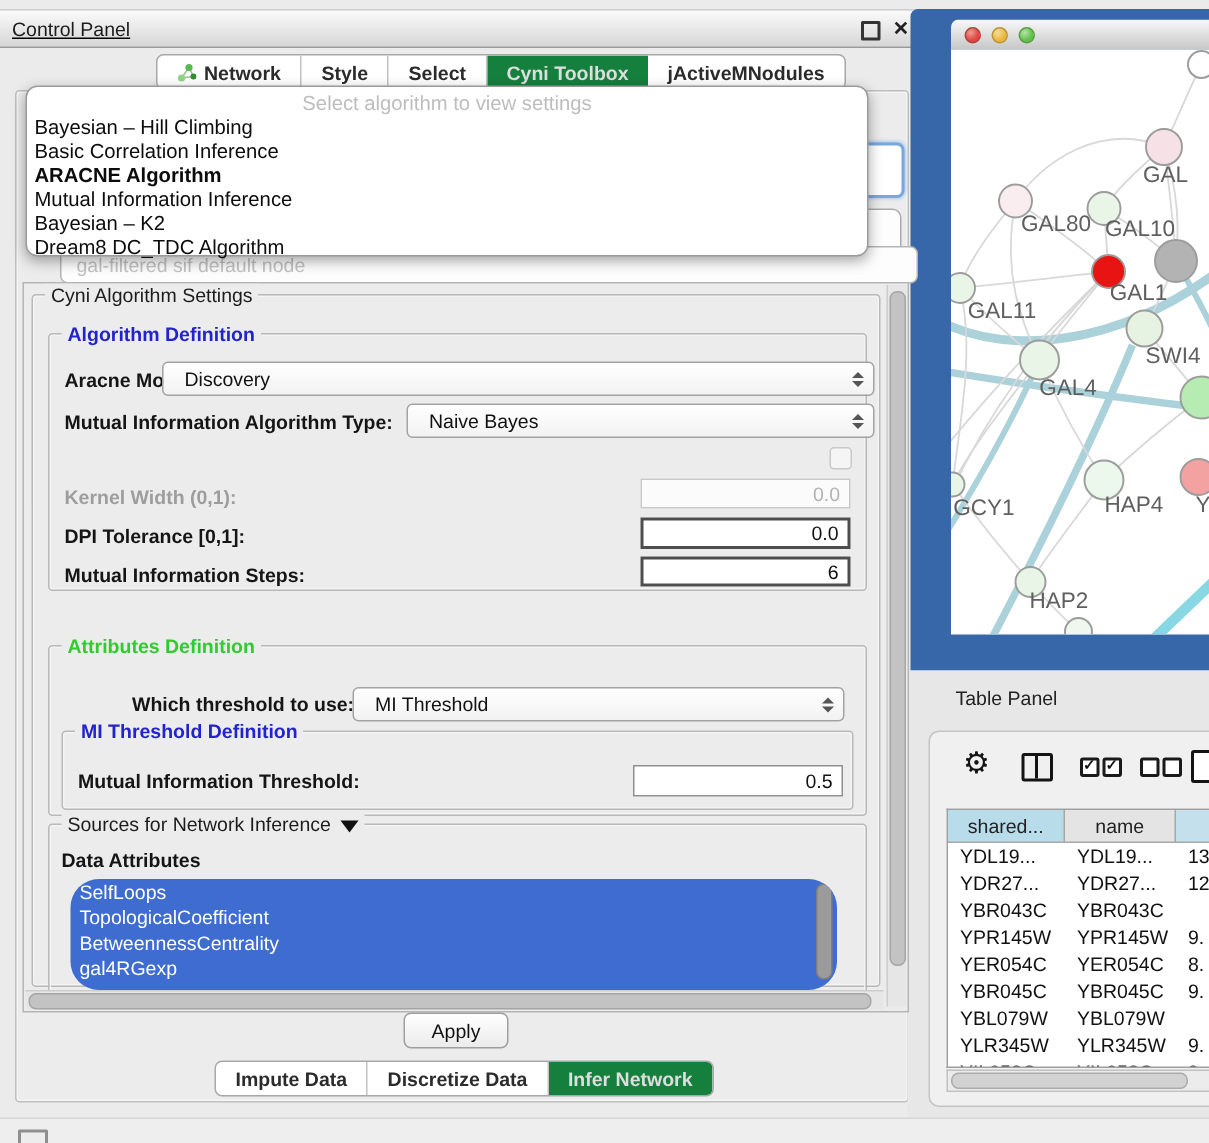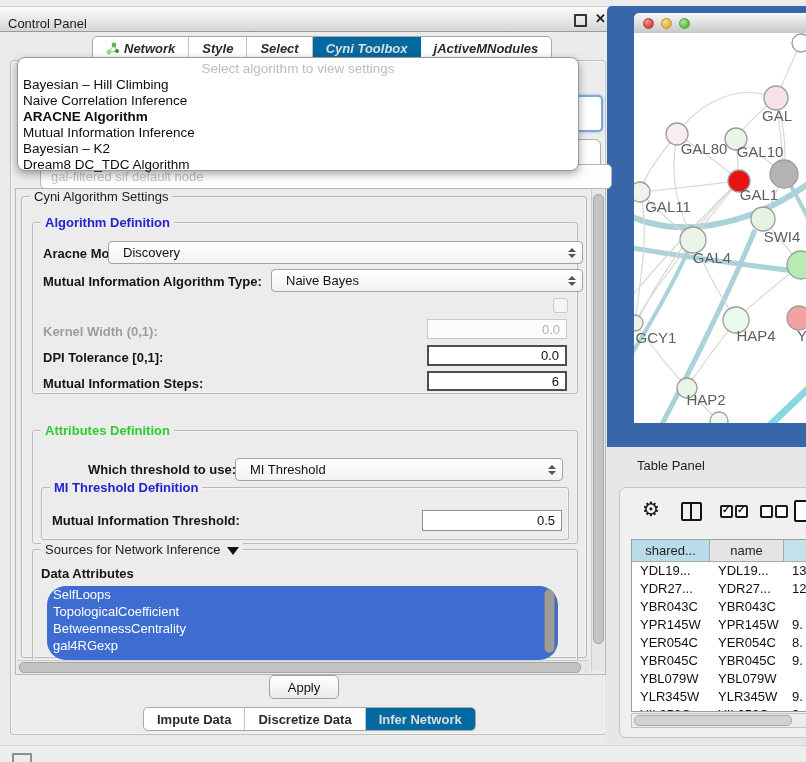--- a/index.html
+++ b/index.html
@@ -2,30 +2,30 @@
 <html><head>
 <meta charset="utf-8">
 <style>
   html,body{margin:0;padding:0;}
   body{width:806px;height:762px;overflow:hidden;font-family:"Liberation Sans",sans-serif;}
   .screen{position:relative;width:806px;height:762px;background:#ebebeb;overflow:hidden;}
 
   
   .cp-titlebar{position:absolute;left:0;top:6px;width:613px;height:24px;
     background:linear-gradient(#fbfbfb,#d6d6d6);border-top:1px solid #cfcfcf;border-bottom:1px solid #9a9a9a;
-    display:flex;align-items:flex-end;}
+    display:flex;align-items:center;text-decoration:underline;}
   .cp-title{font-size:13px;color:#1c1c1c;margin-left:8px;}
   .win-float{position:absolute;right:26px;top:7px;width:9px;height:9px;border:2px solid #333;border-radius:1px;}
   .win-close{position:absolute;right:7px;top:4px;font-size:13px;font-weight:bold;color:#222;}
 
   
   .tabbar{position:absolute;display:flex;height:22px;border:1px solid #a8a8a8;border-radius:5px;background:#fff;overflow:hidden;}
   .tab{display:flex;align-items:center;gap:5px;padding:0 13px;font-size:13px;font-weight:600;color:#2b2b2b;border-right:1px solid #c3c3c3;}
   .tab:last-child{border-right:none;}
-  .tab.selected{background:#0369a1;color:#dedede;border-right:none;}
+  .tab.selected{background:#15803d;color:#dedede;border-right:none;}
 
   
   .content-panel{position:absolute;left:10px;top:60px;width:594px;height:673px;
     background:#ececec;border:1px solid #c0c0c0;border-radius:3px;box-shadow:inset 0 0 0 1px #f5f5f5;}
 
   
   .combo-sliver{position:absolute;background:#fff;border:2px solid #79a7de;border-radius:5px;box-shadow:0 0 3px #8db8e8;z-index:5;}
   .plain-sliver{position:absolute;background:#fdfdfd;border:1px solid #ababab;border-radius:6px;z-index:5;}
   .ghost-combo{position:absolute;background:#fdfdfd;border:1px solid #b5b5b5;border-radius:5px;z-index:6;
     display:flex;align-items:center;padding-left:10px;font-size:13px;color:#c2c2c2;}
@@ -133,21 +133,21 @@
 <div class="screen">
 
   <div class="cp-titlebar">
     <span class="cp-title">Control Panel</span>
     <span class="win-float"></span>
     <span class="win-close">✕</span>
   </div>
 
   <div class="content-panel"></div>
 
-  <div class="tabbar" style="left:92px;top:36px;font-style:italic;">
+  <div class="tabbar" style="left:104px;top:36px;">
     <div class="tab">
       <svg width="13" height="13">
         <path d="M3,10 L8,3 L11,9 Z" stroke="#9bbf98" fill="none" stroke-width="1"></path>
         <circle cx="8" cy="3" r="2.4" fill="#57b94c"></circle>
         <circle cx="3" cy="10" r="2.4" fill="#8fd68a"></circle>
         <circle cx="11" cy="9" r="2" fill="#2f8f2f"></circle>
       </svg>
       <span>Network</span>
     </div>
     <div class="tab">
@@ -263,21 +263,21 @@
         <span>Discretize Data</span>
       </div>
     <div class="tab selected">
         <span>Infer Network</span>
       </div>
   </div>
 
   <div class="algo-popup">
     <div class="algo-placeholder">Select algorithm to view settings</div>
     <div class="algo-item">Bayesian – Hill Climbing</div>
-    <div class="algo-item">Naive Correlation Inference</div>
+    <div class="algo-item">Basic Correlation Inference</div>
     <div class="algo-item bold">ARACNE Algorithm</div>
     <div class="algo-item">Mutual Information Inference</div>
     <div class="algo-item">Bayesian – K2</div>
     <div class="algo-item">Dream8 DC_TDC Algorithm</div>
   </div>
 
   <div class="panel-resize-arrow"></div>
 
   <div class="desktop-blue">
     <div class="net-window">

